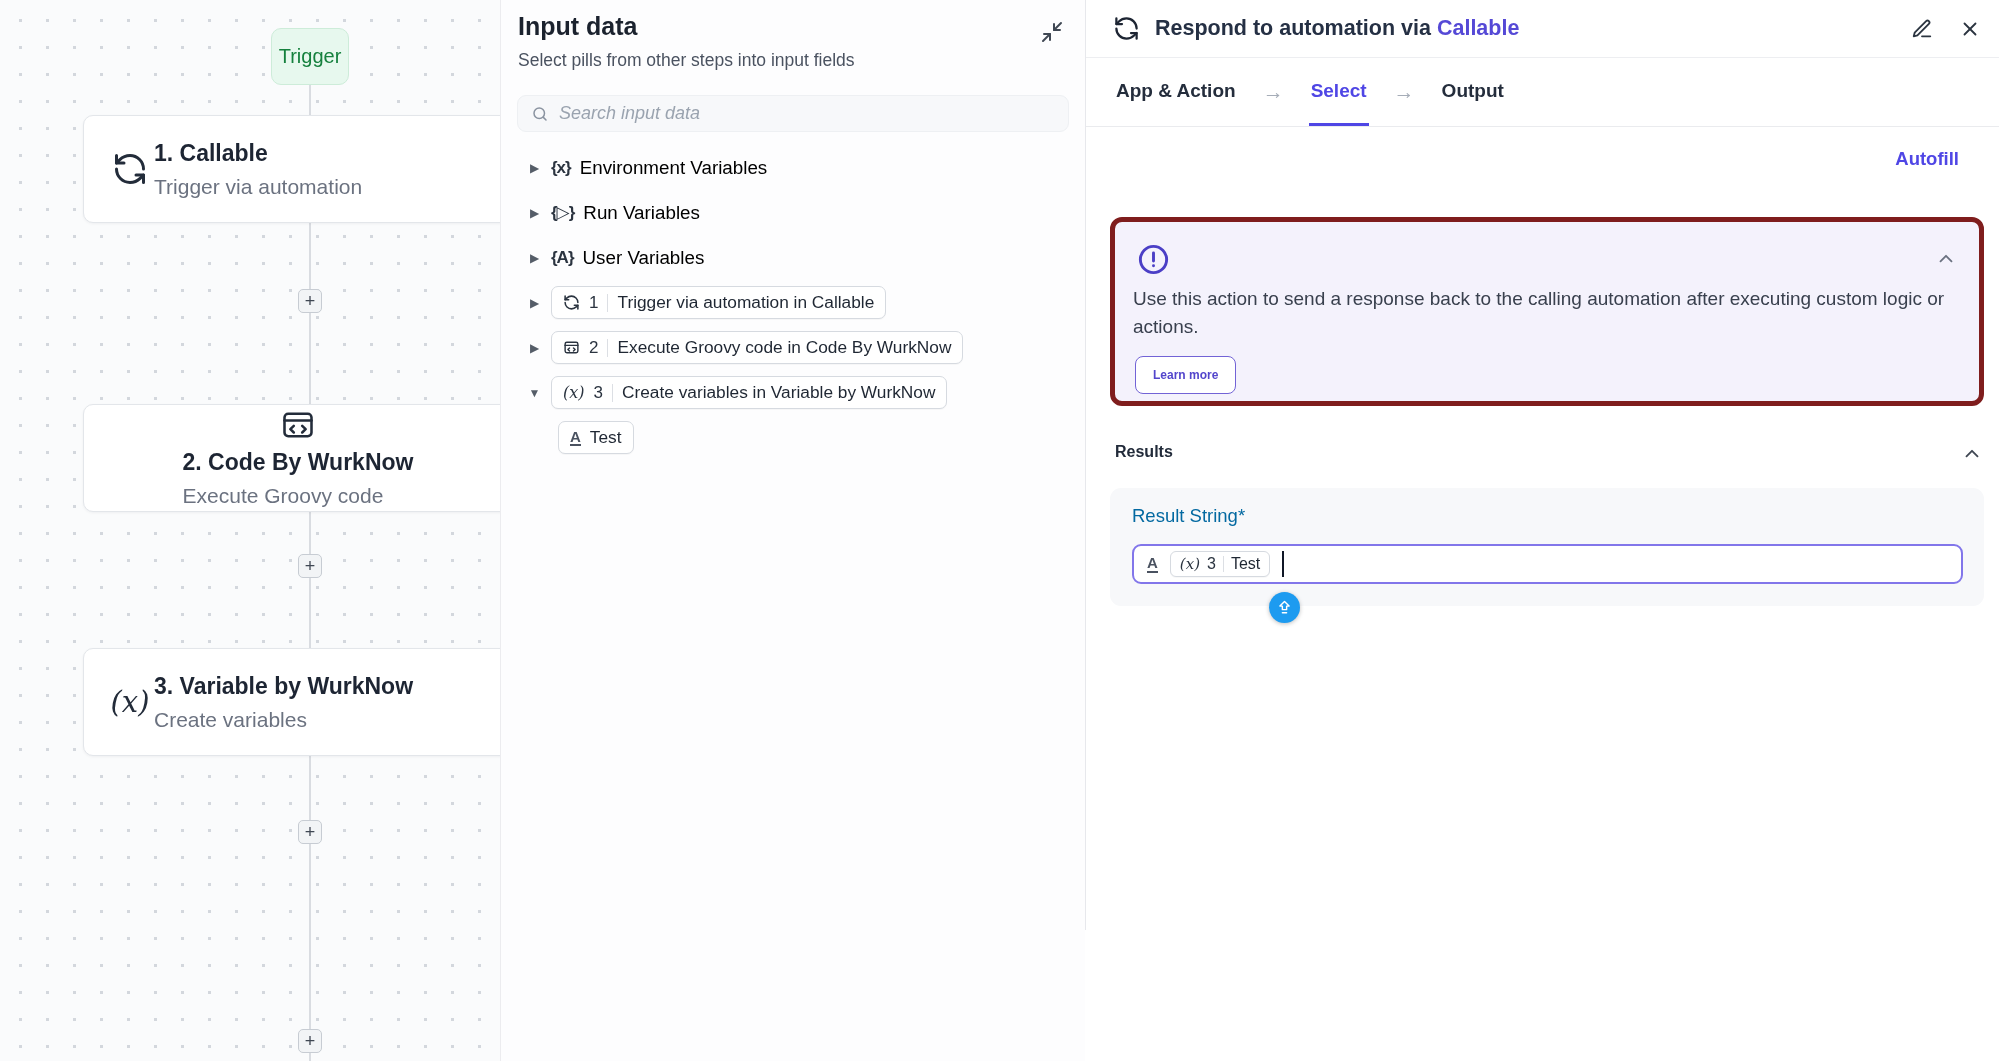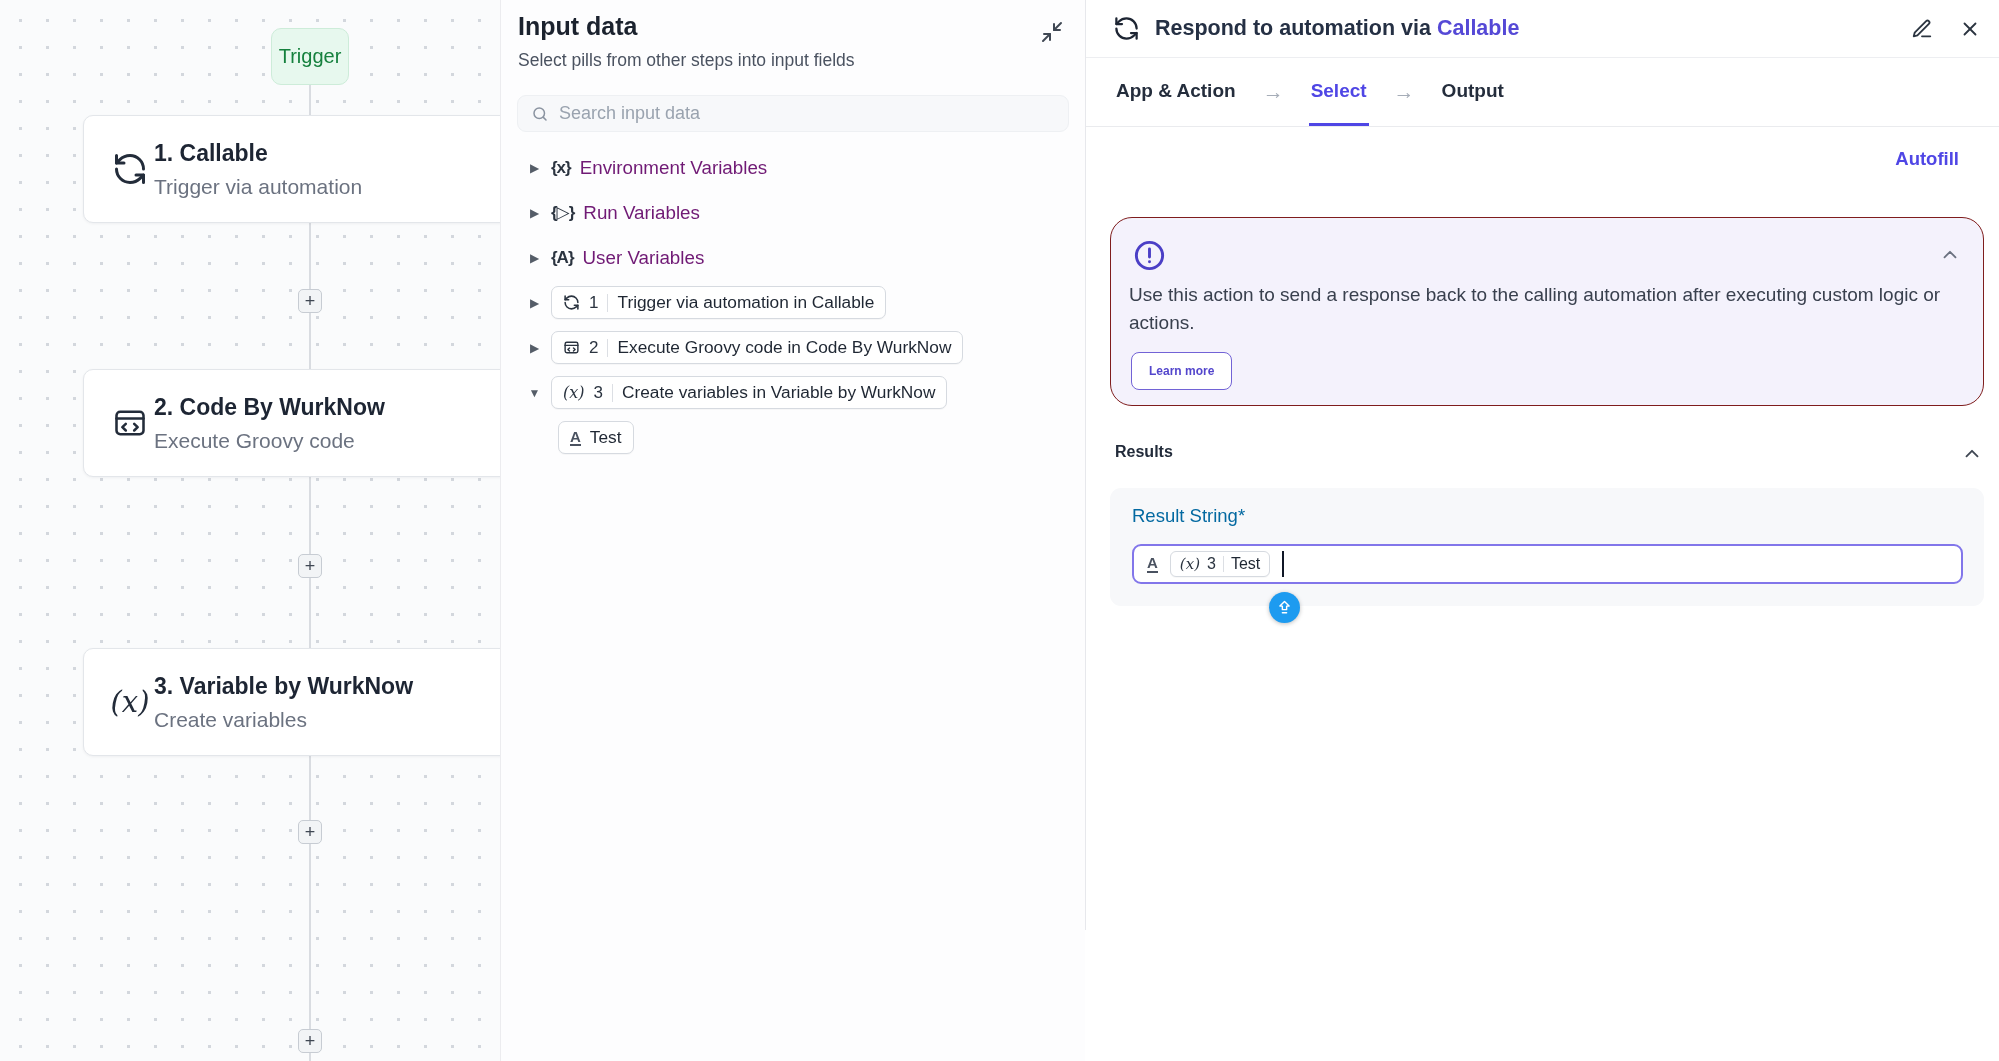--- a/index.html
+++ b/index.html
@@ -11,47 +11,47 @@
   .canvas{position:absolute;left:0;top:0;width:500px;height:1061px;background:#fafbfc;
     background-image:radial-gradient(circle,#d3d7dd 1.6px,transparent 1.6px);
     background-size:27px 27px;background-position:7px 7px;overflow:hidden;}
   .connector{position:absolute;left:309px;top:84px;width:2px;height:977px;background:#d9dce1;}
   .trigger-badge{position:absolute;left:271px;top:28px;width:78px;height:57px;background:#e7f8ee;
     border:1px solid #cdecd9;border-radius:10px;display:flex;align-items:center;justify-content:center;
     font-size:20px;color:#15803d;}
   .node{position:absolute;left:83px;width:430px;height:108px;background:#fff;border:1px solid #e3e6ea;
     border-radius:10px;box-shadow:0 1px 3px rgba(16,24,40,.05);display:flex;align-items:center;gap:4px;padding:0 26px;}
   .node--selected{border:2px solid #6d5ae0;background:#f7f5fe;}
-  .n1{top:115px;} .n2{top:369px;} .n3{top:648px;} .n4{top:913px;}
+  .n1{top:115px;} .n2{top:404px;flex-direction:column;} .n3{top:648px;} .n4{top:913px;}
   .node-icon{width:40px;flex:0 0 40px;display:flex;align-items:center;justify-content:center;color:#232c3a;}
   .node-icon svg{width:36px;height:36px;}
   .node-text{display:flex;flex-direction:column;gap:8px;}
   .node-title{font-size:23px;font-weight:700;color:#1d2533;}
   .node-sub{font-size:21px;color:#6b7280;}
   .var-glyph{font-size:29px;color:#232c3a;font-style:italic;font-family:"DejaVu Serif",serif;}
   .add-btn{position:absolute;left:298px;width:24px;height:24px;background:#f2f4f6;border:1px solid #c7ccd3;
     border-radius:5px;color:#3f4753;font-size:18px;display:flex;align-items:center;justify-content:center;cursor:pointer;}
   .a1{top:289px;} .a2{top:554px;} .a3{top:820px;} .a4{top:1029px;}
 
   
   .input-panel{position:absolute;left:500px;top:0;width:585px;height:1061px;background:#fdfdfe;border-left:1px solid #ececef;}
   .ip-title{position:absolute;left:17px;top:12px;font-size:25px;font-weight:700;color:#1b222e;}
   .ip-sub{position:absolute;left:17px;top:50px;font-size:17.5px;color:#4a5260;}
   .collapse-btn{position:absolute;right:21px;top:20px;width:24px;height:24px;color:#3f4753;cursor:pointer;}
   .collapse-btn svg{width:24px;height:24px;}
   .search-box{position:absolute;left:16px;right:16px;top:95px;height:37px;background:#f7f8fa;border:1px solid #eef0f3;
     border-radius:9px;display:flex;align-items:center;gap:10px;padding:0 13px;}
   .search-box svg{width:18px;height:18px;color:#8a93a0;}
-  .search-input{border:none;background:transparent;outline:none;font-size:18px;color:#404040;flex:1;font-family:inherit;}
+  .search-input{border:none;background:transparent;outline:none;font-size:18px;color:#404040;flex:1;font-family:inherit;font-style:italic;}
   .search-input::placeholder{color:#9aa3af;}
   .tree{position:absolute;left:0;right:0;top:145px;}
   .tree-row{height:45px;display:flex;align-items:center;padding-left:26px;cursor:pointer;}
   .caret{width:15px;flex:0 0 15px;font-size:12px;color:#555d68;margin-right:9px;text-align:center;}
   .group-icon{font-size:17px;font-weight:700;color:#2b3440;margin-right:9px;letter-spacing:-1px;}
-  .group-label{font-size:18.8px;font-weight:500;color:#701a75;}
+  .group-label{font-size:18.8px;font-weight:500;color:#000000;}
   .pill{display:inline-flex;align-items:center;gap:9px;background:#fff;border:1px solid #d6dae0;border-radius:7px;
     padding:5px 11px;box-shadow:0 1px 1px rgba(16,24,40,.03);}
   .p-icon svg{width:17px;height:17px;color:#2b3440;}
   .p-icon-var{font-size:16px;color:#2b3440;font-style:italic;font-family:"DejaVu Serif",serif;}
   .p-num{font-size:17px;color:#2b3440;}
   .p-div{width:1px;height:18px;background:#dcdfe4;}
   .p-label{font-size:17.3px;color:#1f2733;}
   .child-row{padding-left:57px;}
   .p-a{font-size:15px;font-weight:600;color:#4a5260;border-bottom:2px solid #4a5260;line-height:1.05;}
 
@@ -66,21 +66,21 @@
   .hdr-actions{margin-left:auto;display:flex;align-items:center;gap:26px;color:#2b3440;}
   .hdr-actions svg{width:22px;height:22px;cursor:pointer;}
   .tabs{position:absolute;left:0;right:0;top:58px;height:69px;border-bottom:1px solid #eaebee;
     display:flex;align-items:center;padding:0 28px;gap:25px;}
   .tab{font-size:19px;font-weight:600;color:#242d3c;height:100%;display:flex;align-items:center;
     border-bottom:3px solid transparent;padding:0 2px;cursor:pointer;}
   .tab--active{color:#4f46e5;border-bottom-color:#4f46e5;}
   .tab-sep{font-size:21px;color:#a6adb8;}
   .autofill{position:absolute;right:40px;top:148px;font-size:18.5px;font-weight:700;color:#4f46e5;cursor:pointer;}
   .info-box{position:absolute;left:24px;right:15px;top:217px;height:189px;background:#f4f2fc;
-    border:1px solid #7f1d1d;border-radius:22px;}
+    border:5px solid #7f1d1d;border-radius:12px;}
   .alert-icon{position:absolute;left:21px;top:20px;width:35px;height:35px;color:#4b3fc6;}
   .alert-icon svg{width:35px;height:35px;}
   .info-chevron{position:absolute;right:22px;top:26px;width:22px;height:22px;color:#6b7280;cursor:pointer;}
   .info-chevron svg,.results-chevron svg{width:22px;height:22px;}
   .info-text{position:absolute;left:18px;top:63px;width:825px;font-size:19px;line-height:28px;color:#39404e;}
   .learn-more{position:absolute;left:20px;top:134px;height:38px;padding:0 17px;background:#fff;border:1px solid #7263d6;
     border-radius:8px;color:#5346cc;font-size:12px;font-weight:600;display:flex;align-items:center;cursor:pointer;font-family:inherit;}
   .results-heading{position:absolute;left:29px;top:443px;font-size:16px;font-weight:600;color:#222b3a;}
   .results-chevron{position:absolute;right:16px;top:443px;width:22px;height:22px;color:#3f4753;cursor:pointer;}
   .result-card{position:absolute;left:24px;right:15px;top:488px;height:118px;background:#f7f8fa;border-radius:11px;}

